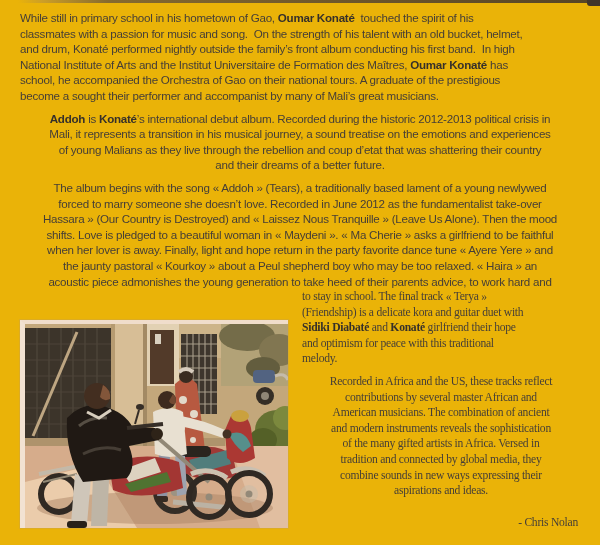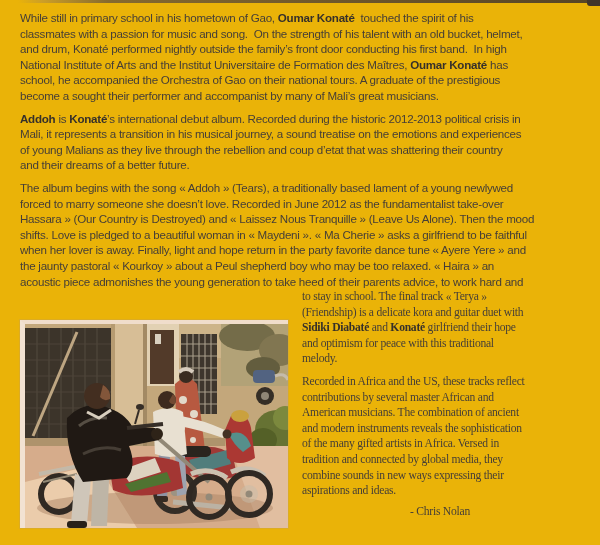--- a/index.html
+++ b/index.html
@@ -23,24 +23,24 @@
   }
   .content{
     position:absolute;left:0;top:0;width:600px;height:545px;
     padding:10px 20px 0 20px;box-sizing:border-box;
   }
   .line{
     white-space:pre;font-size:11.6px;line-height:15.6px;
     letter-spacing:-0.25px;
   }
   .line .b{font-weight:700;color:#36302a;}
-  .para + .para{margin-top:7px;}
+  .para + .para{margin-top:7px;text-align:center;}
   .right-col{margin-left:282px;font-family:Liberation Serif, serif;}
   .signature{
-    margin-top:5px;text-align:center;padding-right:2px;
+    margin-top:16px;text-align:right;padding-right:2px;
     font-size:11.6px;line-height:15.6px;letter-spacing:-0.25px;
   }
   .photo{
     position:absolute;left:20px;top:320px;width:268px;height:208px;
     box-sizing:border-box;
     border-left:5px solid #f2e2d2;border-top:4px solid #f0ddcb;
     background:#c2a87d;
     box-shadow:0 0 0 1px rgba(180,150,120,0.25);
   }
   .photo svg{display:block;width:100%;height:100%;}
@@ -51,21 +51,21 @@
 <div class="page" style="background-color: #eab308; color: rgb(69, 62, 55);">
 
   <div class="scan-edge"></div>
   <div class="scan-notch"></div>
 
   <div class="content">
     <div>
         <div class="para">
           <div class="line"><span>While still in primary school in his hometown of Gao, </span><span class="b">Oumar Konaté</span><span>  touched the spirit of his</span></div>
           <div class="line"><span>classmates with a passion for music and song.  On the strength of his talent with an old bucket, helmet,</span></div>
-          <div class="line"><span>and drum, Konaté performed nightly outside the family’s front door conducting his first band.  In high</span></div>
+          <div class="line"><span>and drum, Konaté performed nightly outside the family’s front album conducting his first band.  In high</span></div>
           <div class="line"><span>National Institute of Arts and the Institut Universitaire de Formation des Maîtres, </span><span class="b">Oumar Konaté</span><span> has</span></div>
           <div class="line"><span>school, he accompanied the Orchestra of Gao on their national tours. A graduate of the prestigious</span></div>
           <div class="line"><span>become a sought their performer and accompanist by many of Mali’s great musicians.</span></div>
         </div>
         <div class="para">
           <div class="line"><span class="b">Addoh</span><span> is </span><span class="b">Konaté</span><span>’s international debut album. Recorded during the historic 2012-2013 political crisis in</span></div>
           <div class="line"><span>Mali, it represents a transition in his musical journey, a sound treatise on the emotions and experiences</span></div>
           <div class="line"><span>of young Malians as they live through the rebellion and coup d’etat that was shattering their country</span></div>
           <div class="line"><span>and their dreams of a better future.</span></div>
         </div>

